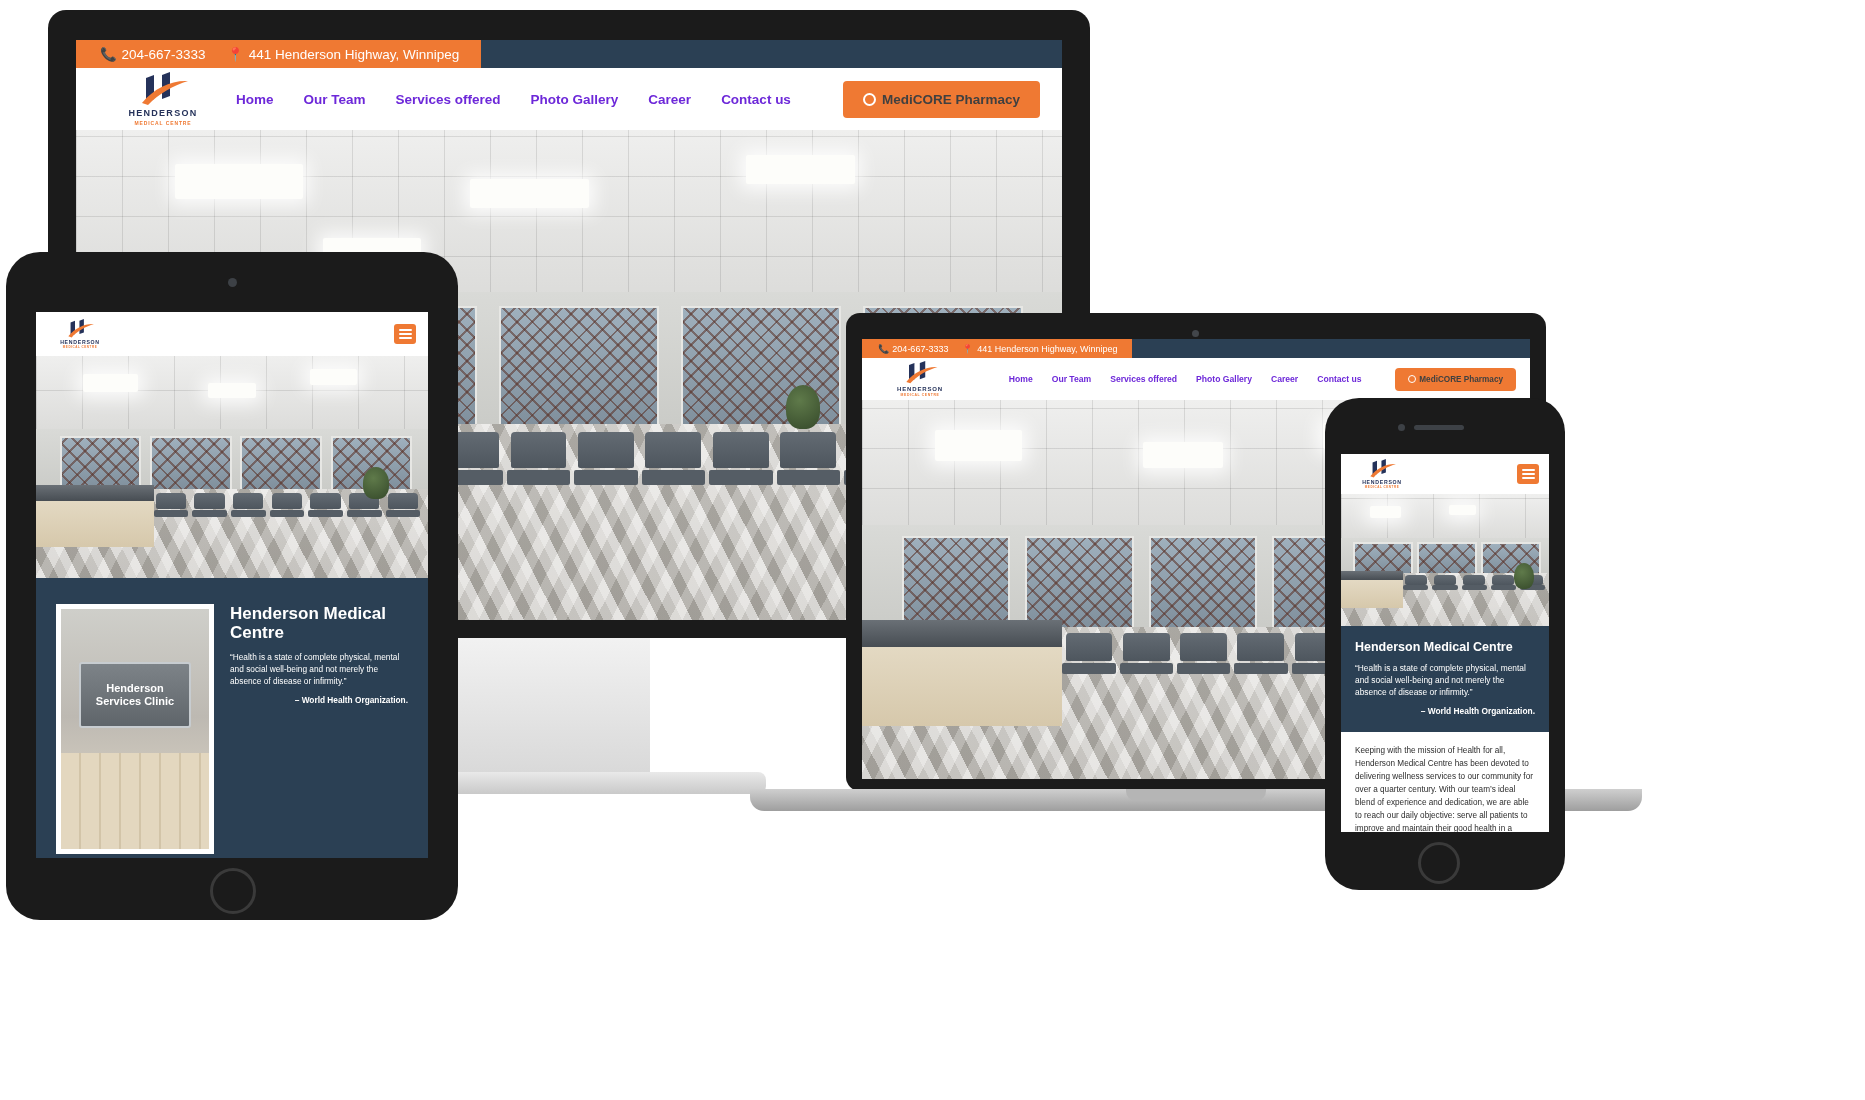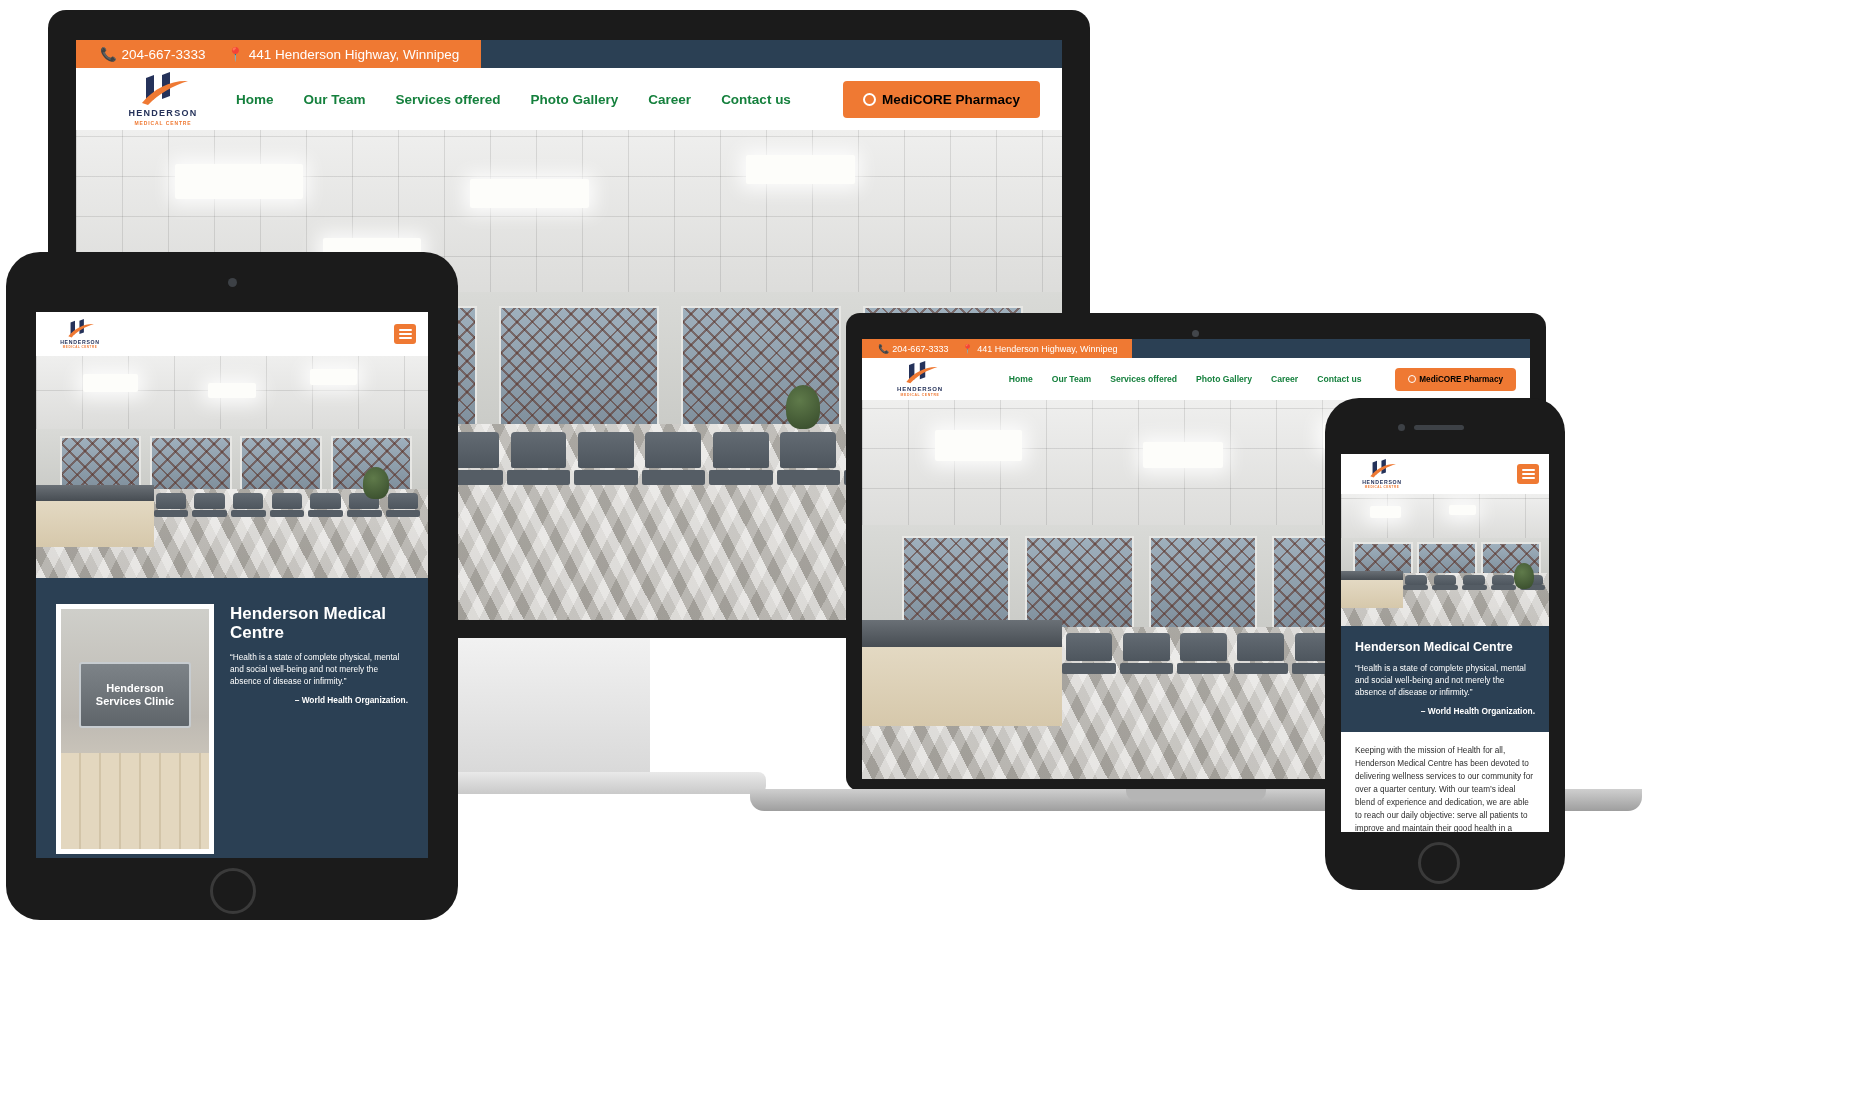--- a/index.html
+++ b/index.html
@@ -22,22 +22,22 @@
   .topbar .orange{background:#ef7933;display:flex;align-items:center;color:#fff;white-space:nowrap;}
   .topbar .rest{flex:1;background:#2b4054;}
   .tb-item{display:flex;align-items:center;gap:.35em;}
   .tb-item + .tb-item{margin-left:1.6em;}
 
   .navbar{display:flex;align-items:center;background:#fff;width:100%;box-sizing:border-box;}
   .brand{display:flex;flex-direction:column;align-items:center;justify-content:center;}
   .brand-name{color:#25325a;font-weight:700;letter-spacing:.14em;line-height:1.1;}
   .brand-sub{color:#ef7933;font-weight:700;letter-spacing:.18em;}
   .menu{display:flex;align-items:center;margin-left:auto;}
-  .menu a{color:#15803d;text-decoration:none;font-weight:700;white-space:nowrap;}
-  .cta{background:#ef7933;color:#000000;font-weight:700;border-radius:4px;display:flex;align-items:center;gap:.45em;white-space:nowrap;border:none;}
+  .menu a{color:#6d28d9;text-decoration:none;font-weight:700;white-space:nowrap;}
+  .cta{background:#ef7933;color:#404040;font-weight:700;border-radius:4px;display:flex;align-items:center;gap:.45em;white-space:nowrap;border:none;}
   .cta .dot{display:inline-block;border-radius:50%;background:#ef7933;border:2px solid #fff;}
   .burger{background:#ef7933;border-radius:3px;display:flex;flex-direction:column;justify-content:center;align-items:center;gap:2px;}
   .burger i{display:block;background:#fff;border-radius:1px;}
 
   
   .hero{position:relative;overflow:hidden;background:#b9bec2;}
   .ceiling{position:absolute;left:0;right:0;top:0;height:34%;
     background:
       repeating-linear-gradient(90deg, rgba(0,0,0,.10) 0 1px, rgba(0,0,0,0) 1px 46px),
       repeating-linear-gradient(0deg, rgba(0,0,0,.10) 0 1px, rgba(0,0,0,0) 1px 40px),

